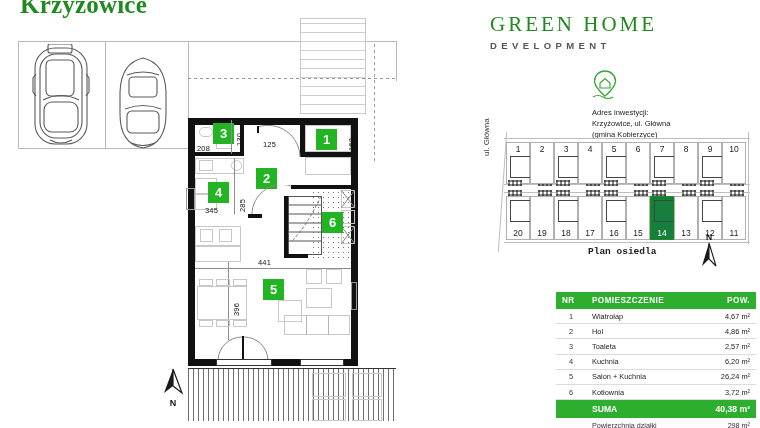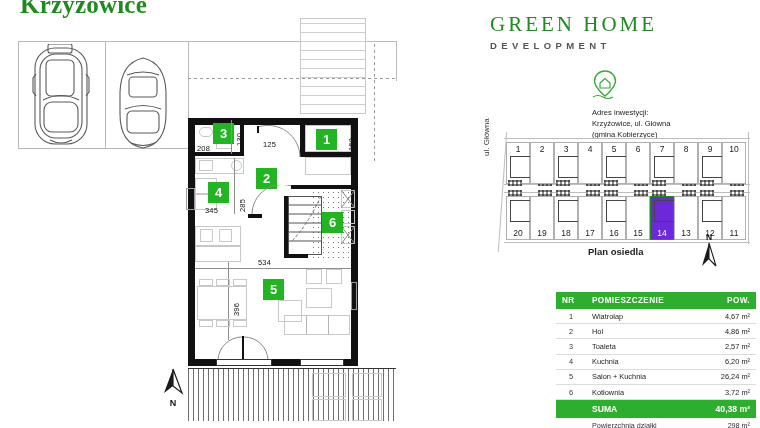--- a/index.html
+++ b/index.html
@@ -86,21 +86,21 @@
 
   
   .site{position:absolute;left:10px;top:128px;width:270px;height:130px;}
   .street{
     position:absolute;left:2px;top:28px;
     font-size:8px;color:#333;white-space:nowrap;
     transform-origin:0 0;transform:rotate(-90deg);
   }
   .plot{position:absolute;border:1px solid #b0b0b0;box-sizing:border-box;background:#fff;
         font-size:8.5px;color:#222;display:flex;align-items:flex-end;justify-content:center;}
-  .plot.sel{background:#6d28d9;border-color:#1d8a1d;color:#fff;text-align:center;}
+  .plot.sel{background:#15803d;border-color:#1d8a1d;color:#fff;text-align:center;}
   .plot .num{padding-bottom:1px;}
   .plot.toprow{align-items:flex-start;}
   .plot.toprow .num{padding-top:1px;padding-bottom:0;}
   .house{position:absolute;border:1px solid #444;box-sizing:border-box;background:transparent;}
   .housemid{position:absolute;background:#444;width:1px;}
   .drive{position:absolute;
     background:repeating-linear-gradient(90deg,#8a8a8a 0 2px,#fff 2px 4px),
                repeating-linear-gradient(0deg,#8a8a8a 0 2px,#fff 2px 4px);
     background-blend-mode:multiply;height:6px;}
   .siteedge{position:absolute;background:#bdbdbd;}
@@ -243,21 +243,21 @@
         <line x1="0" y1="18" x2="33" y2="18"></line>
         <line x1="0" y1="27" x2="33" y2="27"></line>
         <line x1="0" y1="36" x2="33" y2="36"></line>
         <line x1="0" y1="45" x2="33" y2="45"></line>
         <path d="M33 0 q-14 30 -30 46" stroke="#666" stroke-dasharray="3 2"></path>
       </g>
     </svg>
     <div class="wall" style="left:284px;top:196px;width:4px;height:62px;"></div>
     <div class="wall" style="left:284px;top:254px;width:24px;height:4px;"></div>
 
-    <div class="dim" style="left:258px;top:258px;">534</div>
+    <div class="dim" style="left:258px;top:258px;">441</div>
     <div class="dimline" style="left:195px;top:268px;width:156px;height:1px;"></div>
     <div class="dim v" style="left:232px;top:316px;">396</div>
     <div class="dimline" style="left:228px;top:262px;width:1px;height:78px;"></div>
     <div class="badge" style="left:263px;top:279px;">5</div>
 
     <div class="thin" style="left:197px;top:286px;width:50px;height:34px;"></div>
     <div class="thin" style="left:199px;top:279px;width:14px;height:7px;"></div>
     <div class="thin" style="left:216px;top:279px;width:14px;height:7px;"></div>
     <div class="thin" style="left:233px;top:279px;width:14px;height:7px;"></div>
     <div class="thin" style="left:199px;top:320px;width:14px;height:7px;"></div>
@@ -419,21 +419,21 @@
             <span class="num">12</span>
           </div>
           <div class="house" style="left: 222px; top: 72px; width: 40px; height: 22px;"></div>
           <div class="housemid" style="left: 242px; top: 72px; height: 22px;"></div>
           <div class="drive" style="left: 220px; top: 62px; width: 14px;"></div>
           <div class="drive" style="left: 250px; top: 62px; width: 14px;"></div>
           <div class="plot " style="left: 242px; top: 68px; width: 24px; height: 44px;">
             <span class="num">11</span>
           </div>
         </div>
-      <div class="sitecaption" style="left:108px;top:118px;">Plan osiedla</div>
+      <div class="sitecaption" style="left:108px;top:118px;font-family:Liberation Mono, monospace;">Plan osiedla</div>
     </div>
     <div class="sitenorth" style="left:228px;top:232px;">
       <div class="lbl">N</div>
       <svg width="20" height="26" viewBox="0 0 20 26">
         <path d="M10 1 L3 24 L10 17 Z" fill="#1a1a1a"></path>
         <path d="M10 1 L17 24 L10 17 Z" fill="none" stroke="#1a1a1a" stroke-width="1.1"></path>
       </svg>
     </div>
 
     <div class="tbl" style="left:86px;top:292px;width:200px;">

